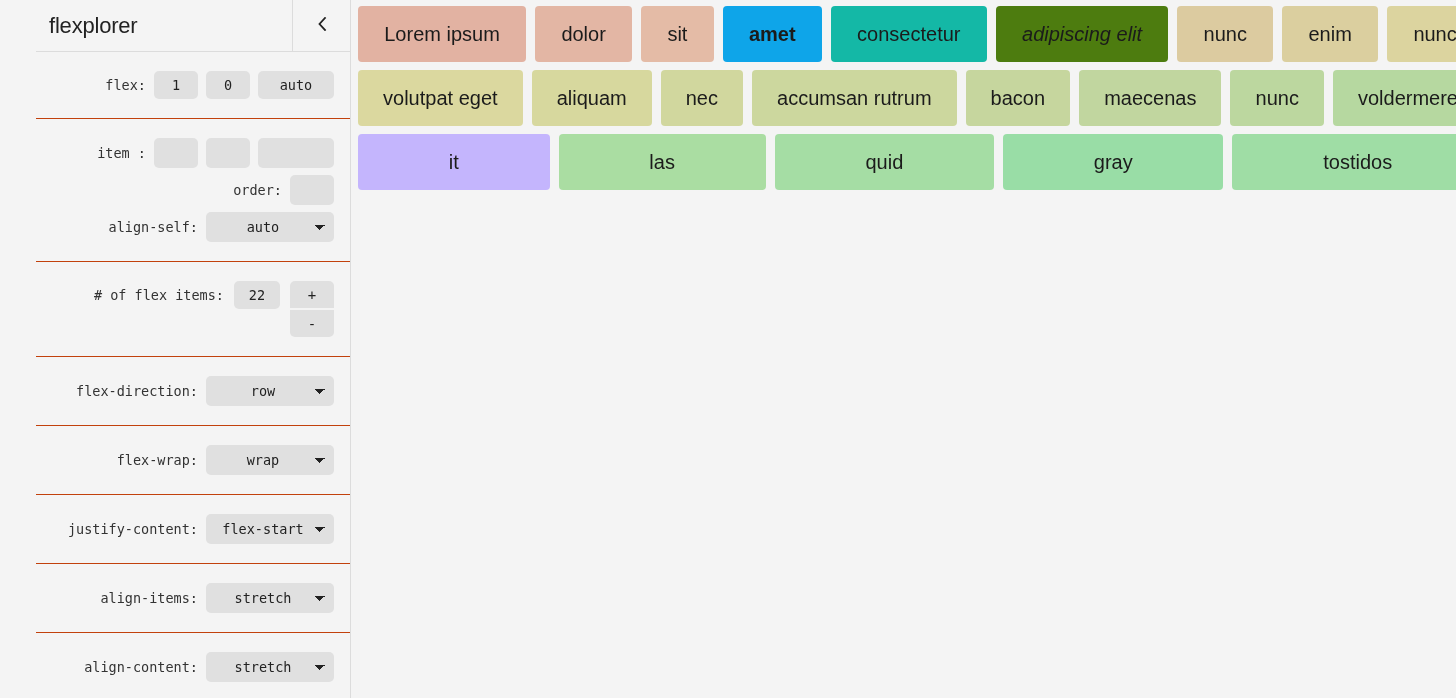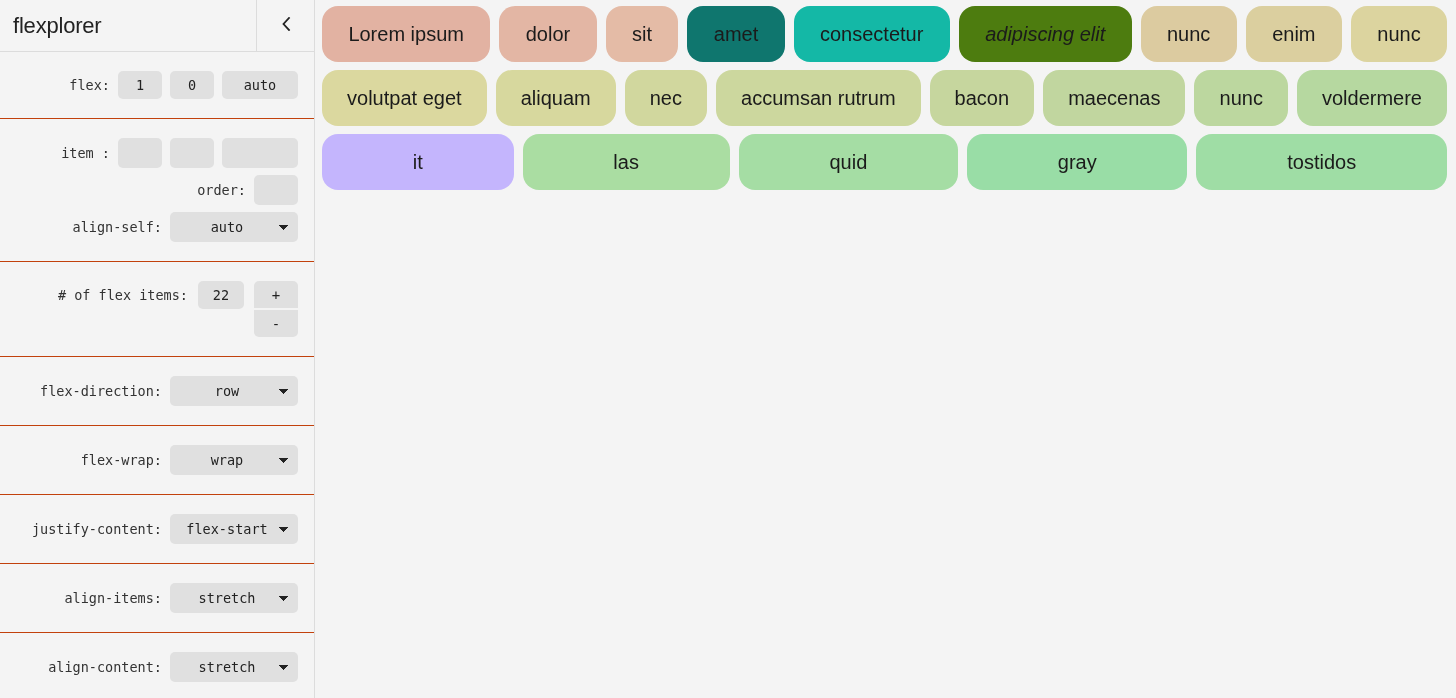--- a/index.html
+++ b/index.html
@@ -4,21 +4,21 @@
 <title>flexplorer</title>
 <style>
   * { box-sizing: border-box; }
   html, body {
     margin: 0; padding: 0;
     width: 1456px; height: 698px;
     overflow: hidden;
     background: #f4f4f4;
     font-family: "Liberation Sans", sans-serif;
   }
-  #app { display: flex; width: 1456px; height: 698px; }
+  #app { display: flex; width: 1456px; height: 698px; padding-left: 36px; }
 
   
   #sidebar {
     width: 315px;
     min-width: 315px;
     height: 698px;
     background: #f4f4f4;
     border-right: 1px solid #dcdcdc;
     display: flex;
     flex-direction: column;
@@ -149,21 +149,21 @@
     justify-content: flex-start;
     align-items: stretch;
     align-content: stretch;
     width: 1134px;
   }
   .flex-item {
     flex: 1 0 auto;
     display: flex;
     align-items: center;
     justify-content: center;
-    border-radius: 16px;
+    border-radius: 4px;
     margin: 0 9px 8px 0;
     padding: 0 22px;
     height: 56px;
     font-size: 20px;
     color: #1b1b1b;
     white-space: nowrap;
     font-family: "Liberation Sans", sans-serif;
     cursor: default;
   }
 </style>
@@ -275,21 +275,21 @@
     <div id="flex-container">
         <div class="flex-item" style="background: rgb(226, 178, 162);">
           <span>Lorem ipsum</span>
         </div>
         <div class="flex-item" style="background: rgb(227, 182, 164);">
           <span>dolor</span>
         </div>
         <div class="flex-item" style="background: rgb(228, 187, 166); text-align: right;">
           <span>sit</span>
         </div>
-        <div class="flex-item" style="background: #0f766e;">
+        <div class="flex-item" style="background: #0ea5e9; font-weight: bold;">
           <span>amet</span>
         </div>
         <div class="flex-item" style="background: #14b8a6;">
           <span>consectetur</span>
         </div>
         <div class="flex-item" style="background: #4d7c0f; font-style: italic;">
           <span>adipiscing elit</span>
         </div>
         <div class="flex-item" style="background: rgb(220, 203, 160);">
           <span>nunc</span>

